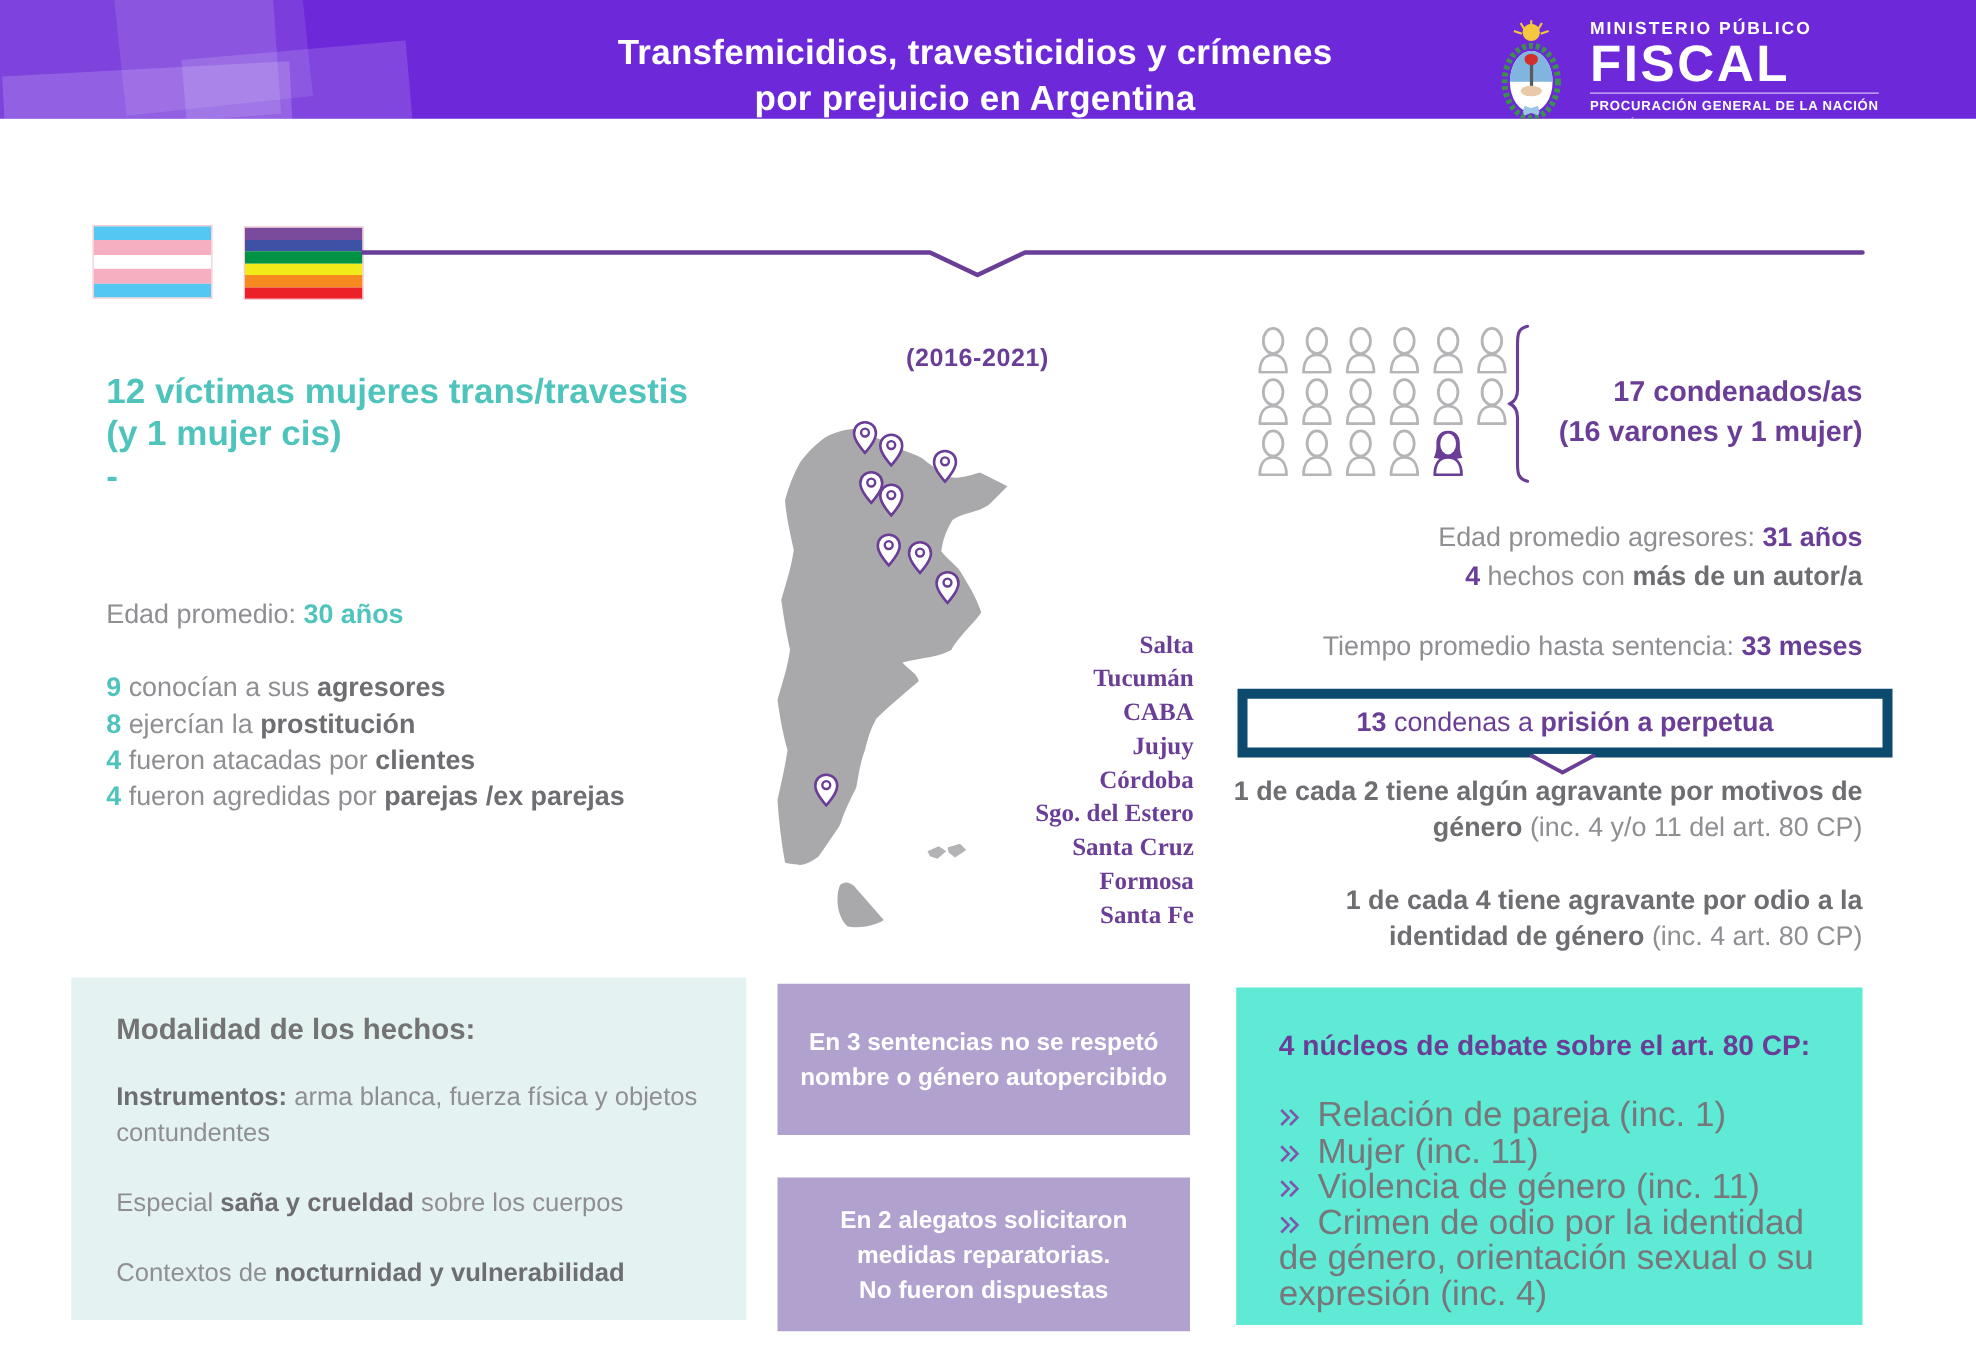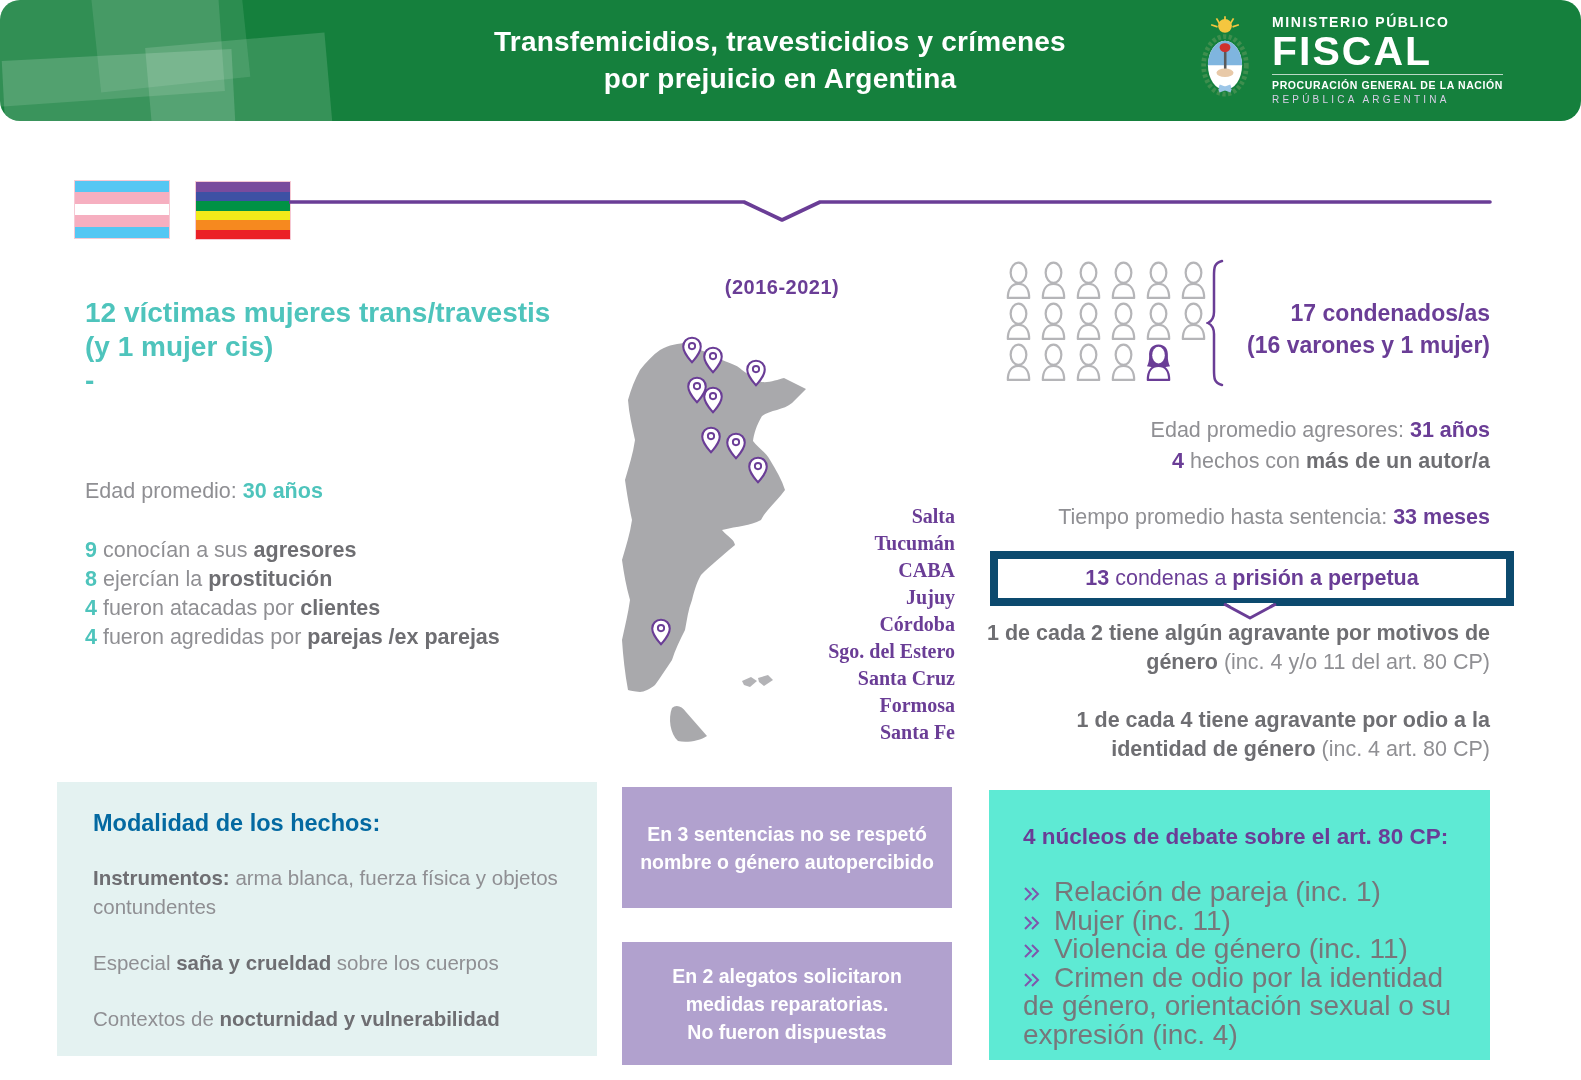--- a/index.html
+++ b/index.html
@@ -1,20 +1,20 @@
 <!DOCTYPE html>
 <html><head>
 <meta charset="utf-8">
 <style>
   html,body{margin:0;padding:0;background:#fff;}
   .page{position:relative;width:1581px;height:1080px;background:#ffffff;
         font-family:"Liberation Sans",sans-serif;overflow:hidden;}
 
   
-  .header{position:absolute;left:0;top:0;width:1581px;height:121px;background:#15803d;overflow:hidden;border-radius:20px;}
+  .header{position:absolute;left:0;top:0;width:1581px;height:95px;background:#6d28d9;overflow:hidden;}
   .deco{position:absolute;background:rgba(255,255,255,0.12);}
   .deco1{left:-30px;top:-50px;width:250px;height:150px;transform:rotate(-4deg);}
   .deco2{left:5px;top:55px;width:230px;height:130px;transform:rotate(-3deg);background:rgba(255,255,255,0.16);}
   .deco3{left:95px;top:-25px;width:150px;height:110px;transform:rotate(-6deg);background:rgba(255,255,255,0.10);}
   .deco4{left:150px;top:40px;width:180px;height:120px;transform:rotate(-5deg);background:rgba(255,255,255,0.14);}
   .header-title{position:absolute;left:380px;top:23px;width:800px;text-align:center;color:#fff;
                 font-size:28px;font-weight:700;line-height:37px;white-space:pre-line;letter-spacing:.2px;}
   .logo{position:absolute;right:78px;top:14px;display:flex;align-items:center;gap:15px;color:#fff;}
   .logo-text{display:flex;flex-direction:column;}
   .logo-min{font-size:14px;font-weight:700;letter-spacing:1.6px;}
@@ -64,21 +64,21 @@
   .box13{position:absolute;left:990px;top:551px;width:524px;height:55px;border:8px solid #0c4a6e;
          box-sizing:border-box;display:flex;align-items:center;justify-content:center;
          font-size:21.5px;color:#6A3D96;}
   .box13-tail{position:absolute;left:1222px;top:603px;}
   .agg1{position:absolute;right:91px;top:619px;width:510px;text-align:right;font-size:21.5px;line-height:29px;}
   .agg2{position:absolute;right:91px;top:706px;width:510px;text-align:right;font-size:21.5px;line-height:29px;}
 
   
   .box-modalidad{position:absolute;left:57px;top:782px;width:540px;height:274px;background:#E4F2F1;
                  box-sizing:border-box;padding:28px 36px;}
-  .box-modalidad h3{margin:0 0 26px 0;font-size:23.5px;color:#0369a1;}
+  .box-modalidad h3{margin:0 0 26px 0;font-size:23.5px;color:#737373;}
   .box-modalidad p{margin:0 0 27px 0;font-size:20.5px;color:#8F8F93;line-height:29px;}
   .note-box{position:absolute;left:622px;width:330px;background:#B1A1CE;color:#fff;font-weight:700;
             font-size:19.5px;line-height:28px;display:flex;align-items:center;justify-content:center;
             text-align:center;white-space:pre-line;box-sizing:border-box;}
   .note1{top:787px;height:121px;}
   .note2{top:942px;height:123px;}
   .box-debate{position:absolute;left:989px;top:790px;width:501px;height:270px;background:#5eead4;
               box-sizing:border-box;padding:34px 34px;}
   .box-debate h3{margin:0 0 28px 0;font-size:22.5px;color:#6A3D96;}
   .debate-item{font-size:28px;color:#77777B;line-height:28.5px;}

